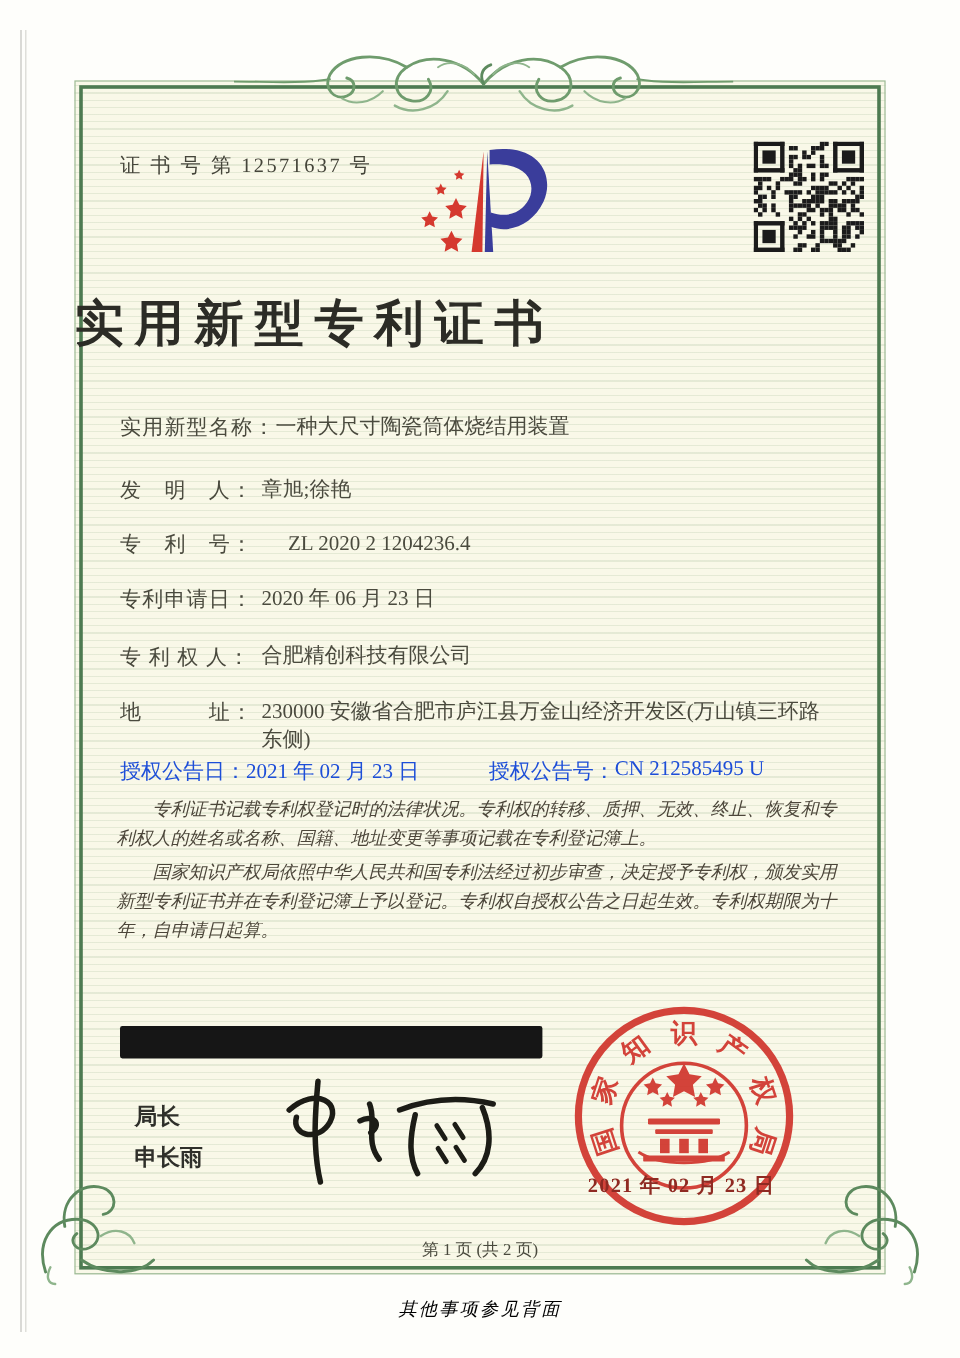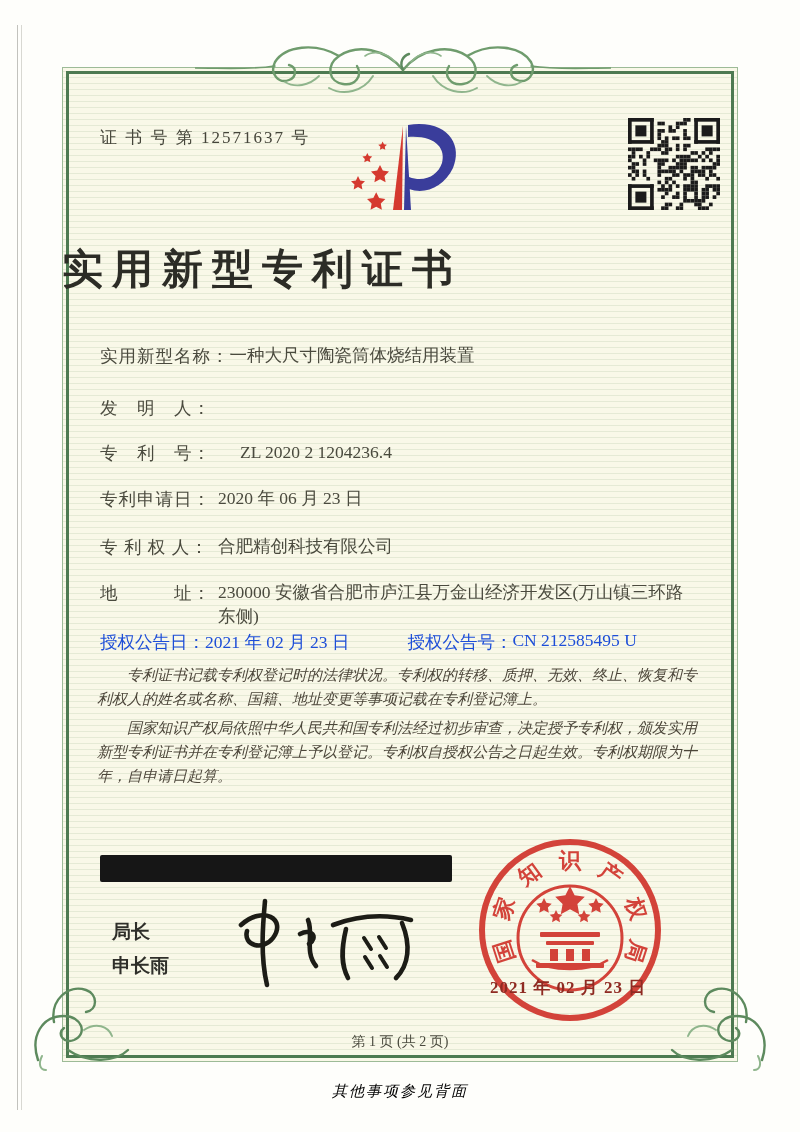--- a/index.html
+++ b/index.html
@@ -340,20 +340,21 @@
       </svg>
 
     <div class="title">实用新型专利证书</div>
 
     <div class="row" style="top:344px;">
       <span class="lbl">实用新型名称：</span>
       <span class="val">一种大尺寸陶瓷筒体烧结用装置</span>
     </div>
     <div class="row" style="top:396px;">
       <span class="lbl">发　明　人：</span>
+      <span class="val">章旭;徐艳</span>
     </div>
     <div class="row" style="top:441px;gap:22px;">
       <span class="lbl">专　利　号：</span>
       <span class="val">ZL 2020 2 1204236.4</span>
     </div>
     <div class="row" style="top:487px;">
       <span class="lbl">专利申请日：</span>
       <span class="val">2020 年 06 月 23 日</span>
     </div>
     <div class="row" style="top:535px;">

